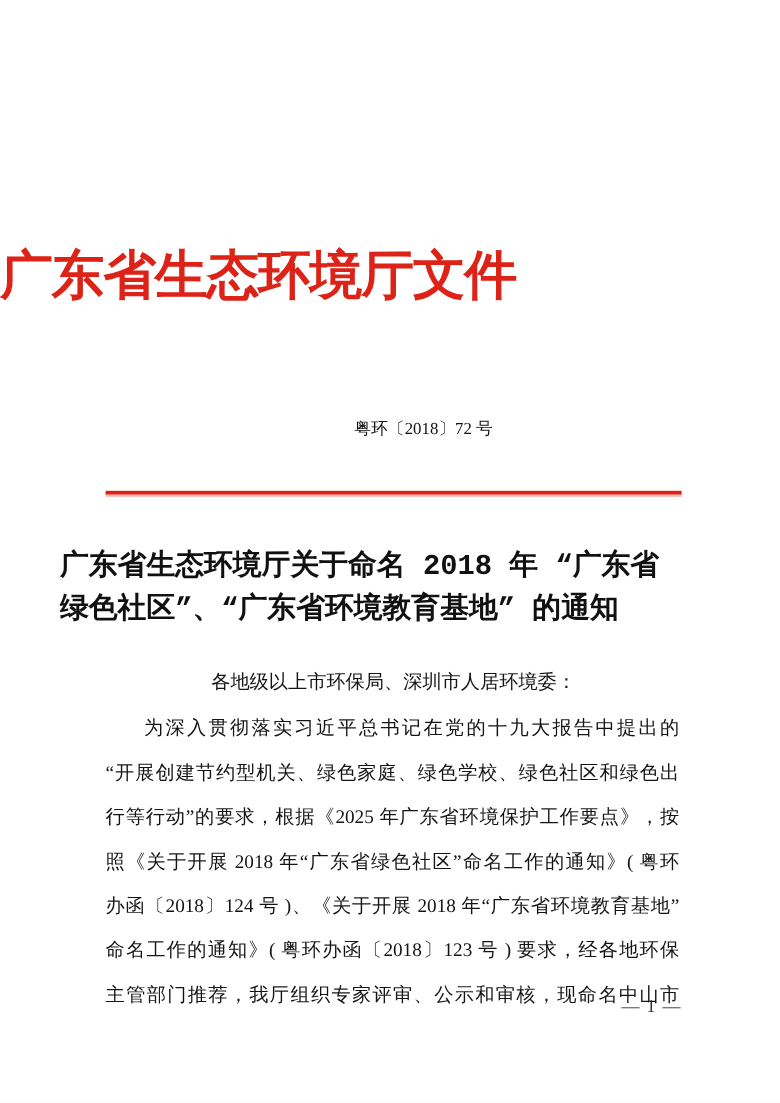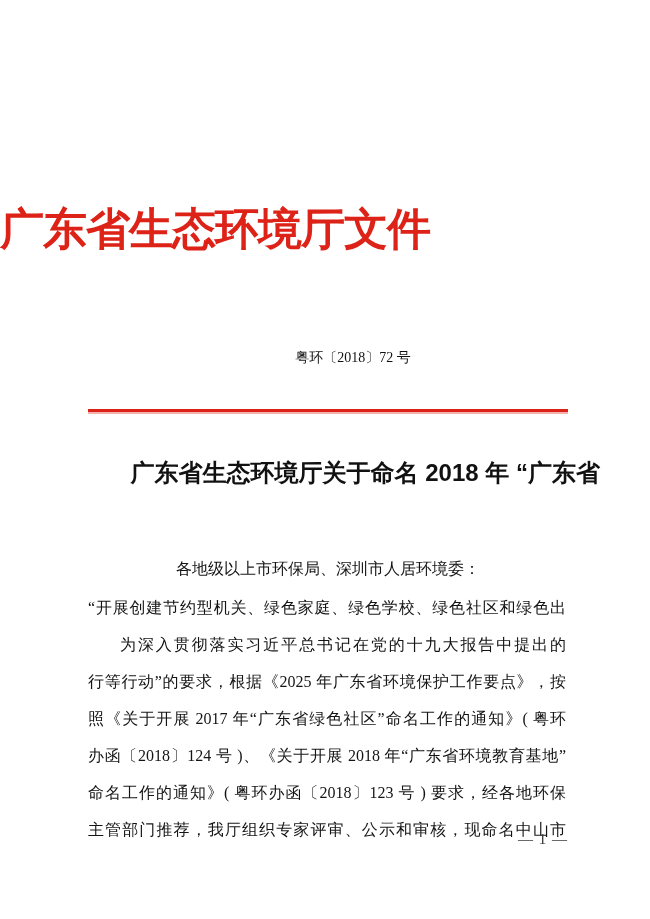--- a/index.html
+++ b/index.html
@@ -51,22 +51,22 @@
     width:480px;
     height:3px;
     background:var(--accent);
     box-shadow:0 2px 0 rgba(221,34,24,0.35);
   }
   .doc-heading{
     position:absolute;
     top:455px;
     left:50px;
     width:550px;
-    text-align:right;
-    font-family:Liberation Sans, sans-serif;
+    text-align:left;
+    font-family:Liberation Mono, monospace;
     font-size:24px;
     font-weight:bold;
     line-height:36px;
     color:#111;
   }
   .salutation{
     position:absolute;
     top:557px;
     left:88px;
     width:480px;
@@ -108,29 +108,30 @@
 <div class="page">
 
   <div class="org-title">广东省生态环境厅文件</div>
 
   <div class="doc-number">粤环〔2018〕72 号</div>
 
   <div class="red-line"></div>
 
   <h2 class="doc-heading">
     <span>广东省生态环境厅关于命名 2018 年 “广东省</span><br>
+    <span>绿色社区”、“广东省环境教育基地” 的通知</span>
   </h2>
 
   <div class="salutation">各地级以上市环保局、深圳市人居环境委：</div>
 
   <div class="body-block">
+    <div class="body-line indent">为深入贯彻落实习近平总书记在党的十九大报告中提出的</div>
     <div class="body-line">“开展创建节约型机关、绿色家庭、绿色学校、绿色社区和绿色出</div>
-    <div class="body-line indent">为深入贯彻落实习近平总书记在党的十九大报告中提出的</div>
     <div class="body-line">行等行动”的要求，根据《2025 年广东省环境保护工作要点》，按</div>
-    <div class="body-line">照《关于开展 2017 年“广东省绿色社区”命名工作的通知》( 粤环</div>
+    <div class="body-line">照《关于开展 2018 年“广东省绿色社区”命名工作的通知》( 粤环</div>
     <div class="body-line">办函〔2018〕124 号 )、《关于开展 2018 年“广东省环境教育基地”</div>
     <div class="body-line">命名工作的通知》( 粤环办函〔2018〕123 号 ) 要求，经各地环保</div>
     <div class="body-line">主管部门推荐，我厅组织专家评审、公示和审核，现命名中山市</div>
   </div>
 
   <div class="page-number">— 1 —</div>
 
 </div>
 
 </body></html>

